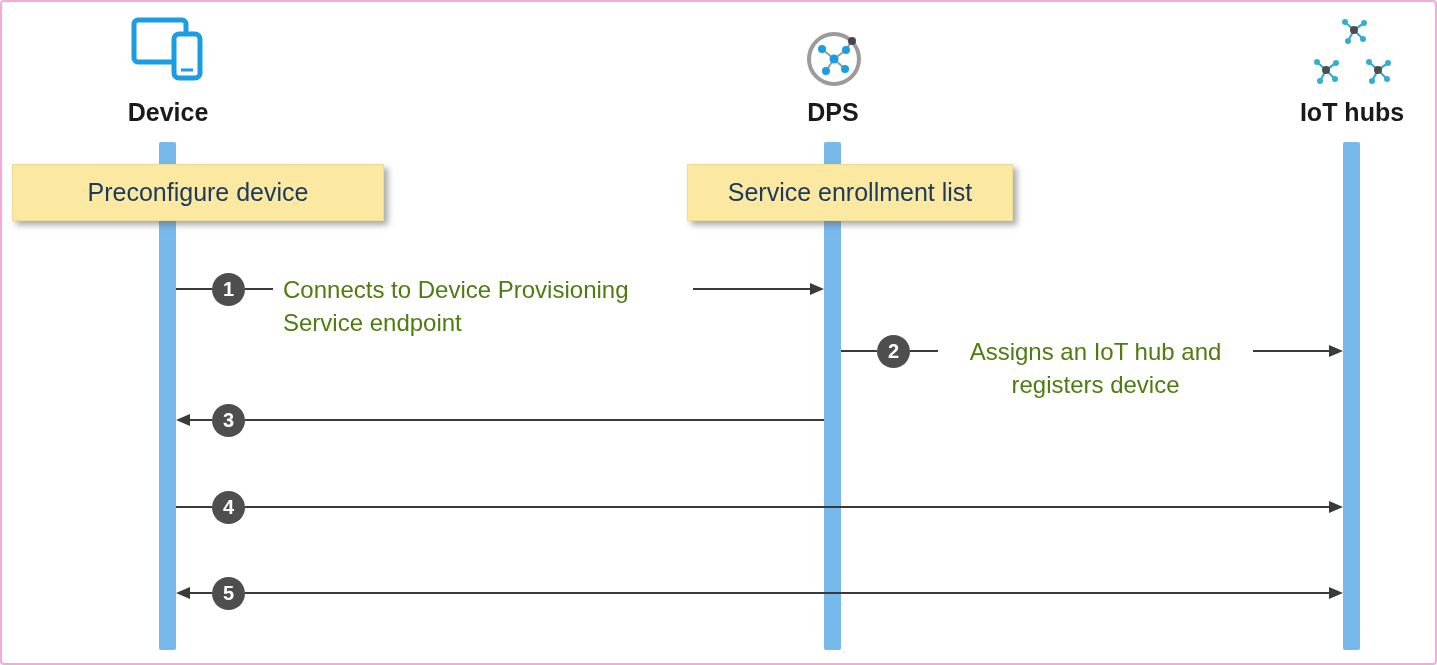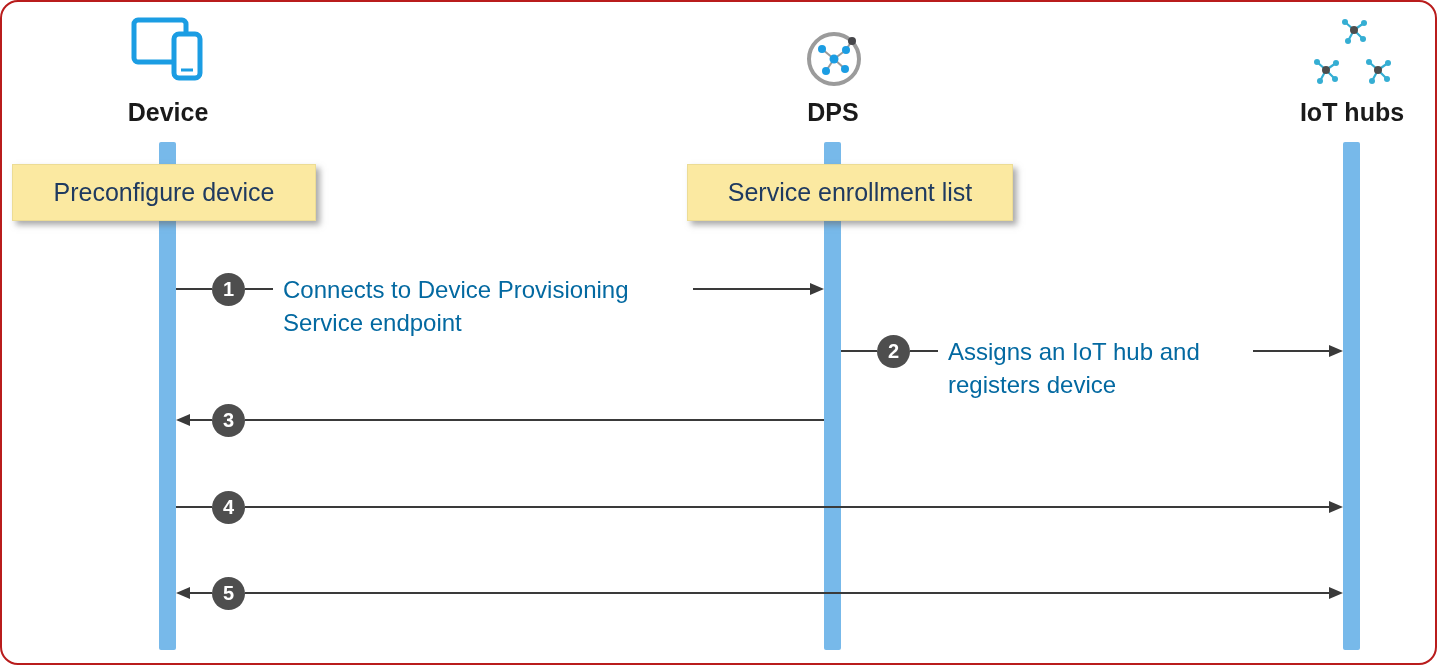--- a/index.html
+++ b/index.html
@@ -1,61 +1,61 @@
 <!DOCTYPE html>
 <html><head>
 <meta charset="utf-8">
 <title>Diagram</title>
 <style>
   html,body{margin:0;padding:0;background:#fff;font-family:"Liberation Sans",sans-serif;}
   .canvas{
     position:relative;width:1437px;height:665px;box-sizing:border-box;
-    background:#fff;border:2px solid #b91c1c;border-radius:18px;overflow:hidden;
+    background:#fff;border:2px solid #f9a8d4;border-radius:4px;overflow:hidden;
   }
   
   .lifeline{position:absolute;top:140px;height:508px;width:17px;background:#77b9ea;z-index:1;border-radius:2px;}
   .lifeline.device{left:157px;}
   .lifeline.dps{left:822px;}
   .lifeline.iot{left:1341px;}
   
   .actor-icon{position:absolute;z-index:2;}
   .actor-label{position:absolute;top:96px;width:220px;text-align:center;font-size:25px;font-weight:bold;color:#1a1a1a;z-index:2;}
   .actor-label.device{left:56px;}
   .actor-label.dps{left:721px;}
   .actor-label.iot{left:1240px;}
   
   .note{
     position:absolute;top:162px;height:57px;background:#fbe9a1;border:1px solid #ecdc95;
     box-shadow:4px 4px 6px rgba(100,100,100,.55);
     display:flex;align-items:center;justify-content:center;
     font-size:25px;color:#1f3a60;z-index:3;box-sizing:border-box;
   }
-  .note.n1{left:10px;width:304px;}
+  .note.n1{left:10px;width:372px;}
   .note.n2{left:685px;width:326px;}
   
   .step{position:absolute;display:flex;align-items:flex-start;z-index:2;}
   .step1{left:174px;top:271px;width:648px;}
   .step2{left:839px;top:333px;width:502px;}
   .step3{left:174px;top:402px;width:648px;}
   .step4{left:174px;top:489px;width:1167px;}
   .step5{left:174px;top:575px;width:1167px;}
   .seg{height:2px;background:#3a3a3a;margin-top:15px;flex:none;}
   .w36{width:36px}.w28{width:28px}.w22{width:22px}
   .grow{flex:1;}
   .badge{
     width:33px;height:33px;border-radius:50%;background:#4e4e4e;color:#fff;
     font-size:20px;font-weight:600;display:flex;align-items:center;justify-content:center;flex:none;
   }
   .arrow{width:0;height:0;margin-top:10px;flex:none;}
   .arrow.right{border-top:6px solid transparent;border-bottom:6px solid transparent;border-left:14px solid #3a3a3a;}
   .arrow.left{border-top:6px solid transparent;border-bottom:6px solid transparent;border-right:14px solid #3a3a3a;}
-  .step-label{font-size:24px;line-height:33px;color:#0369a1;padding:0 10px;flex:none;}
+  .step-label{font-size:24px;line-height:33px;color:#4d7c0f;padding:0 10px;flex:none;}
   .nowrap{white-space:nowrap;}
   .wide1{width:400px;}
-  .wide2{width:295px;}
+  .wide2{width:295px;text-align:center;}
 </style>
 </head>
 <body>
 
 <div class="canvas">
 
   <div class="lifeline device"></div>
   <div class="lifeline dps"></div>
   <div class="lifeline iot"></div>
 

